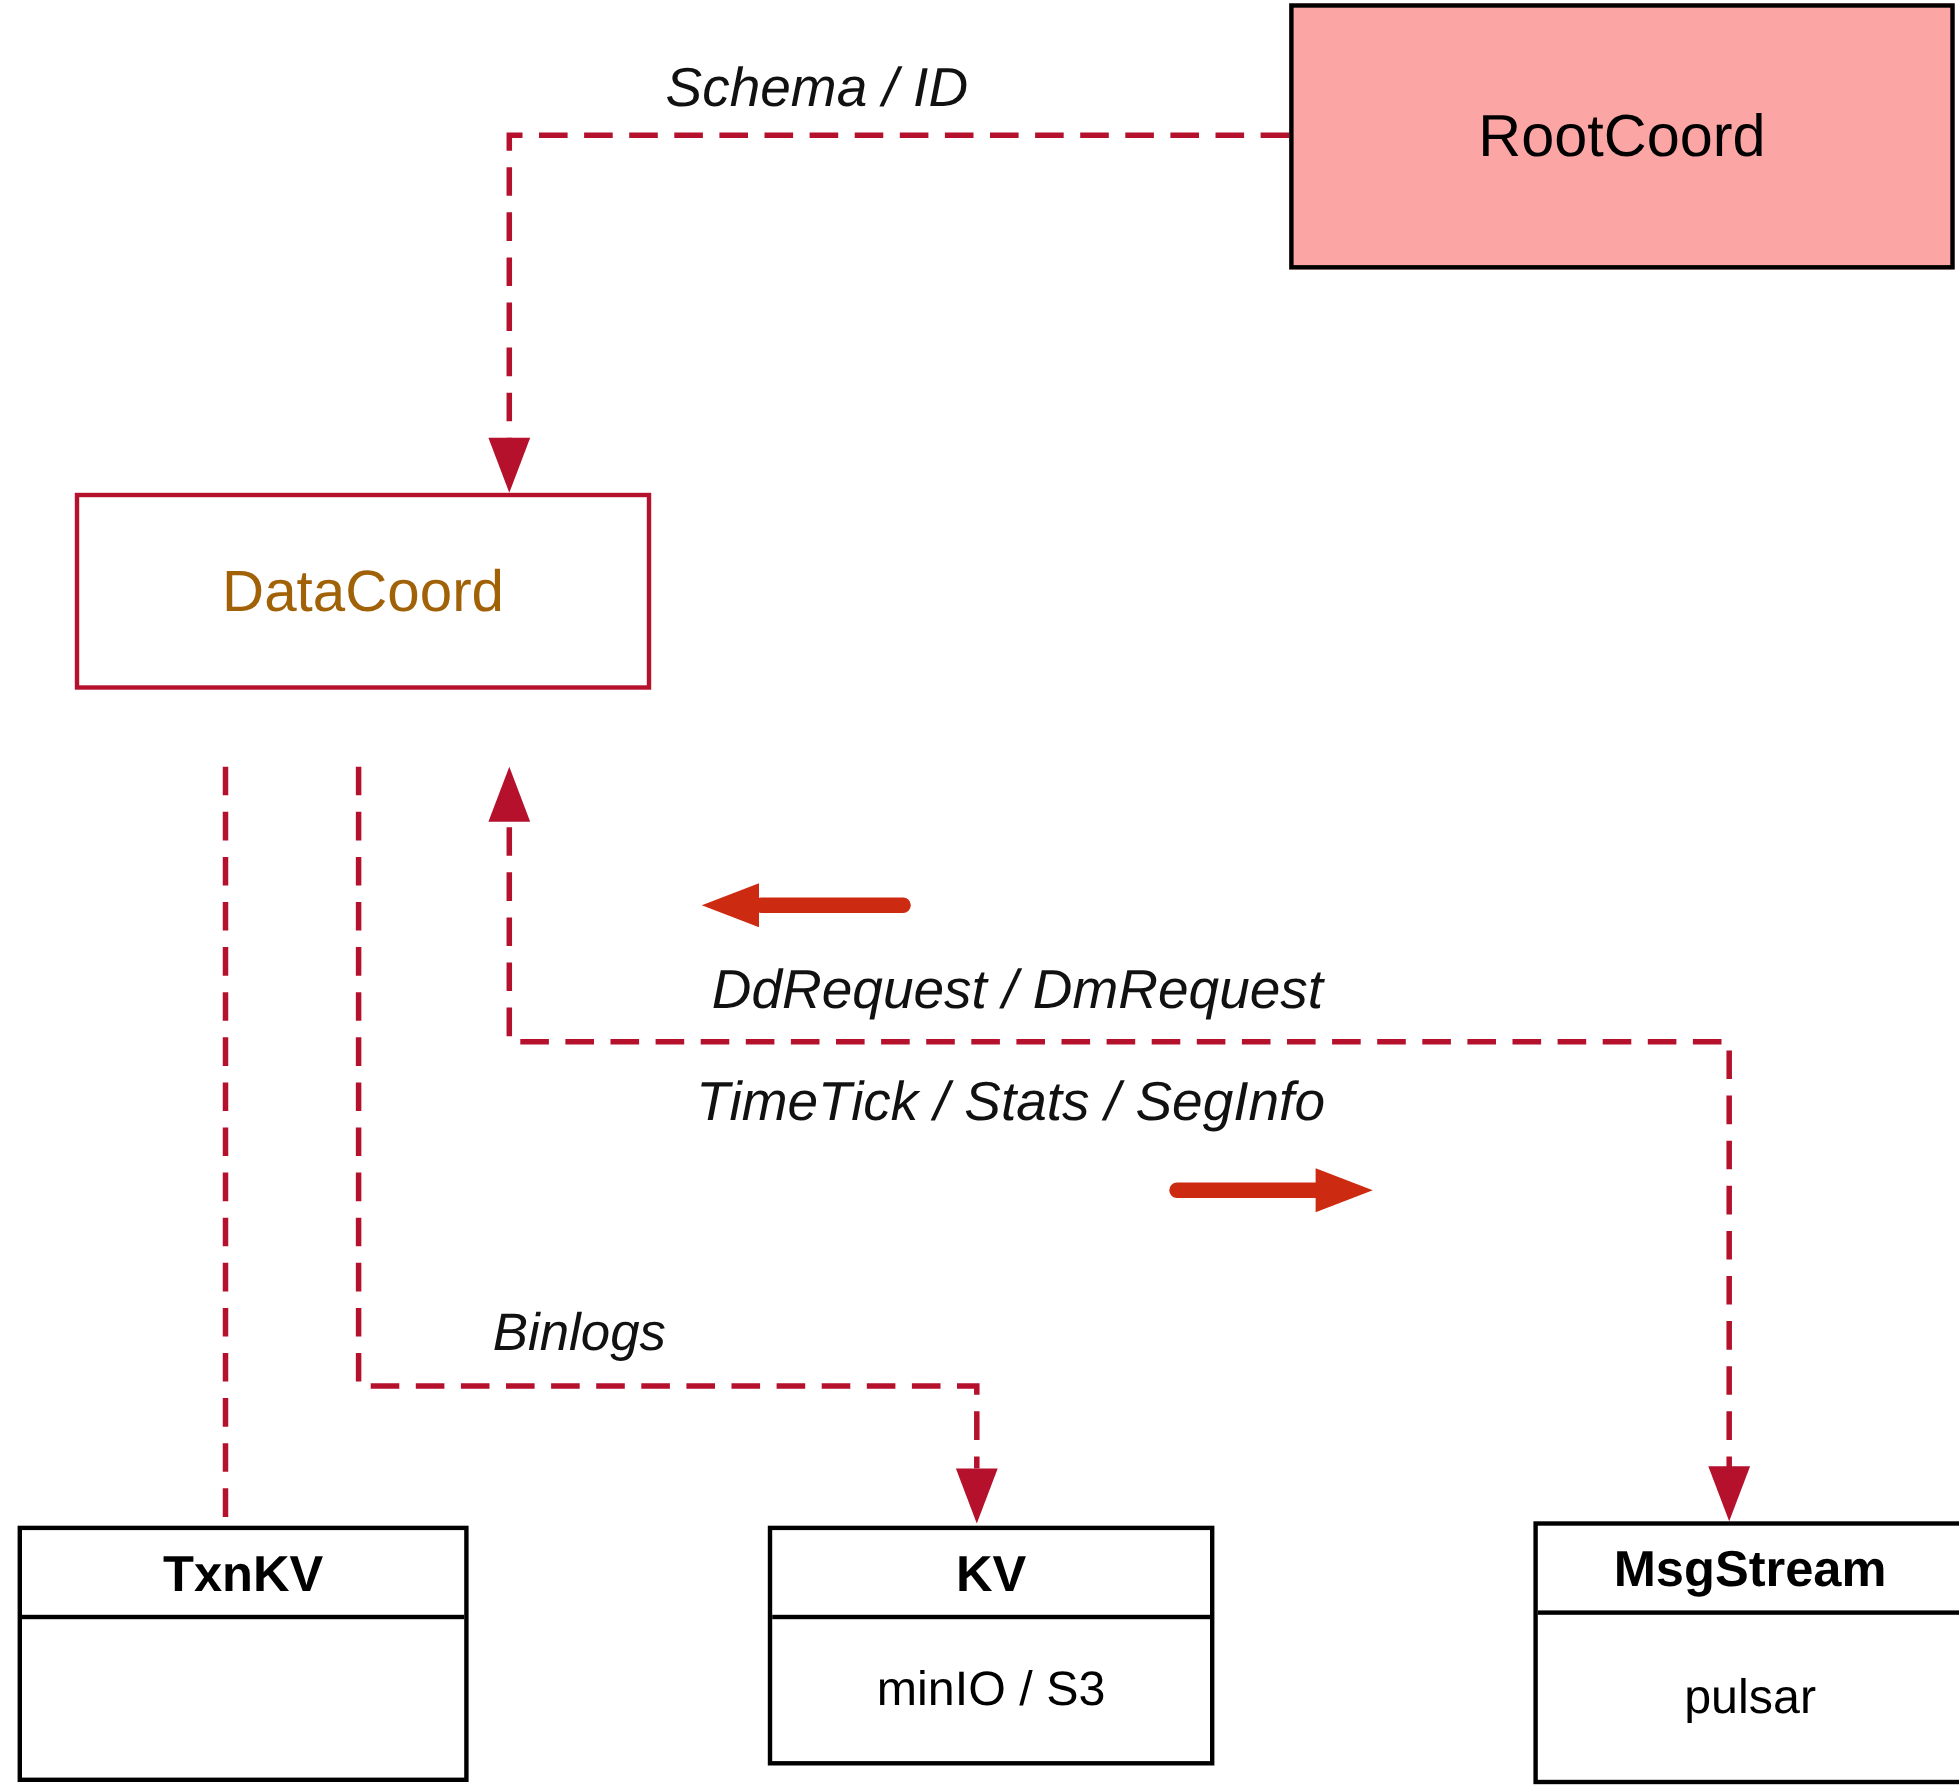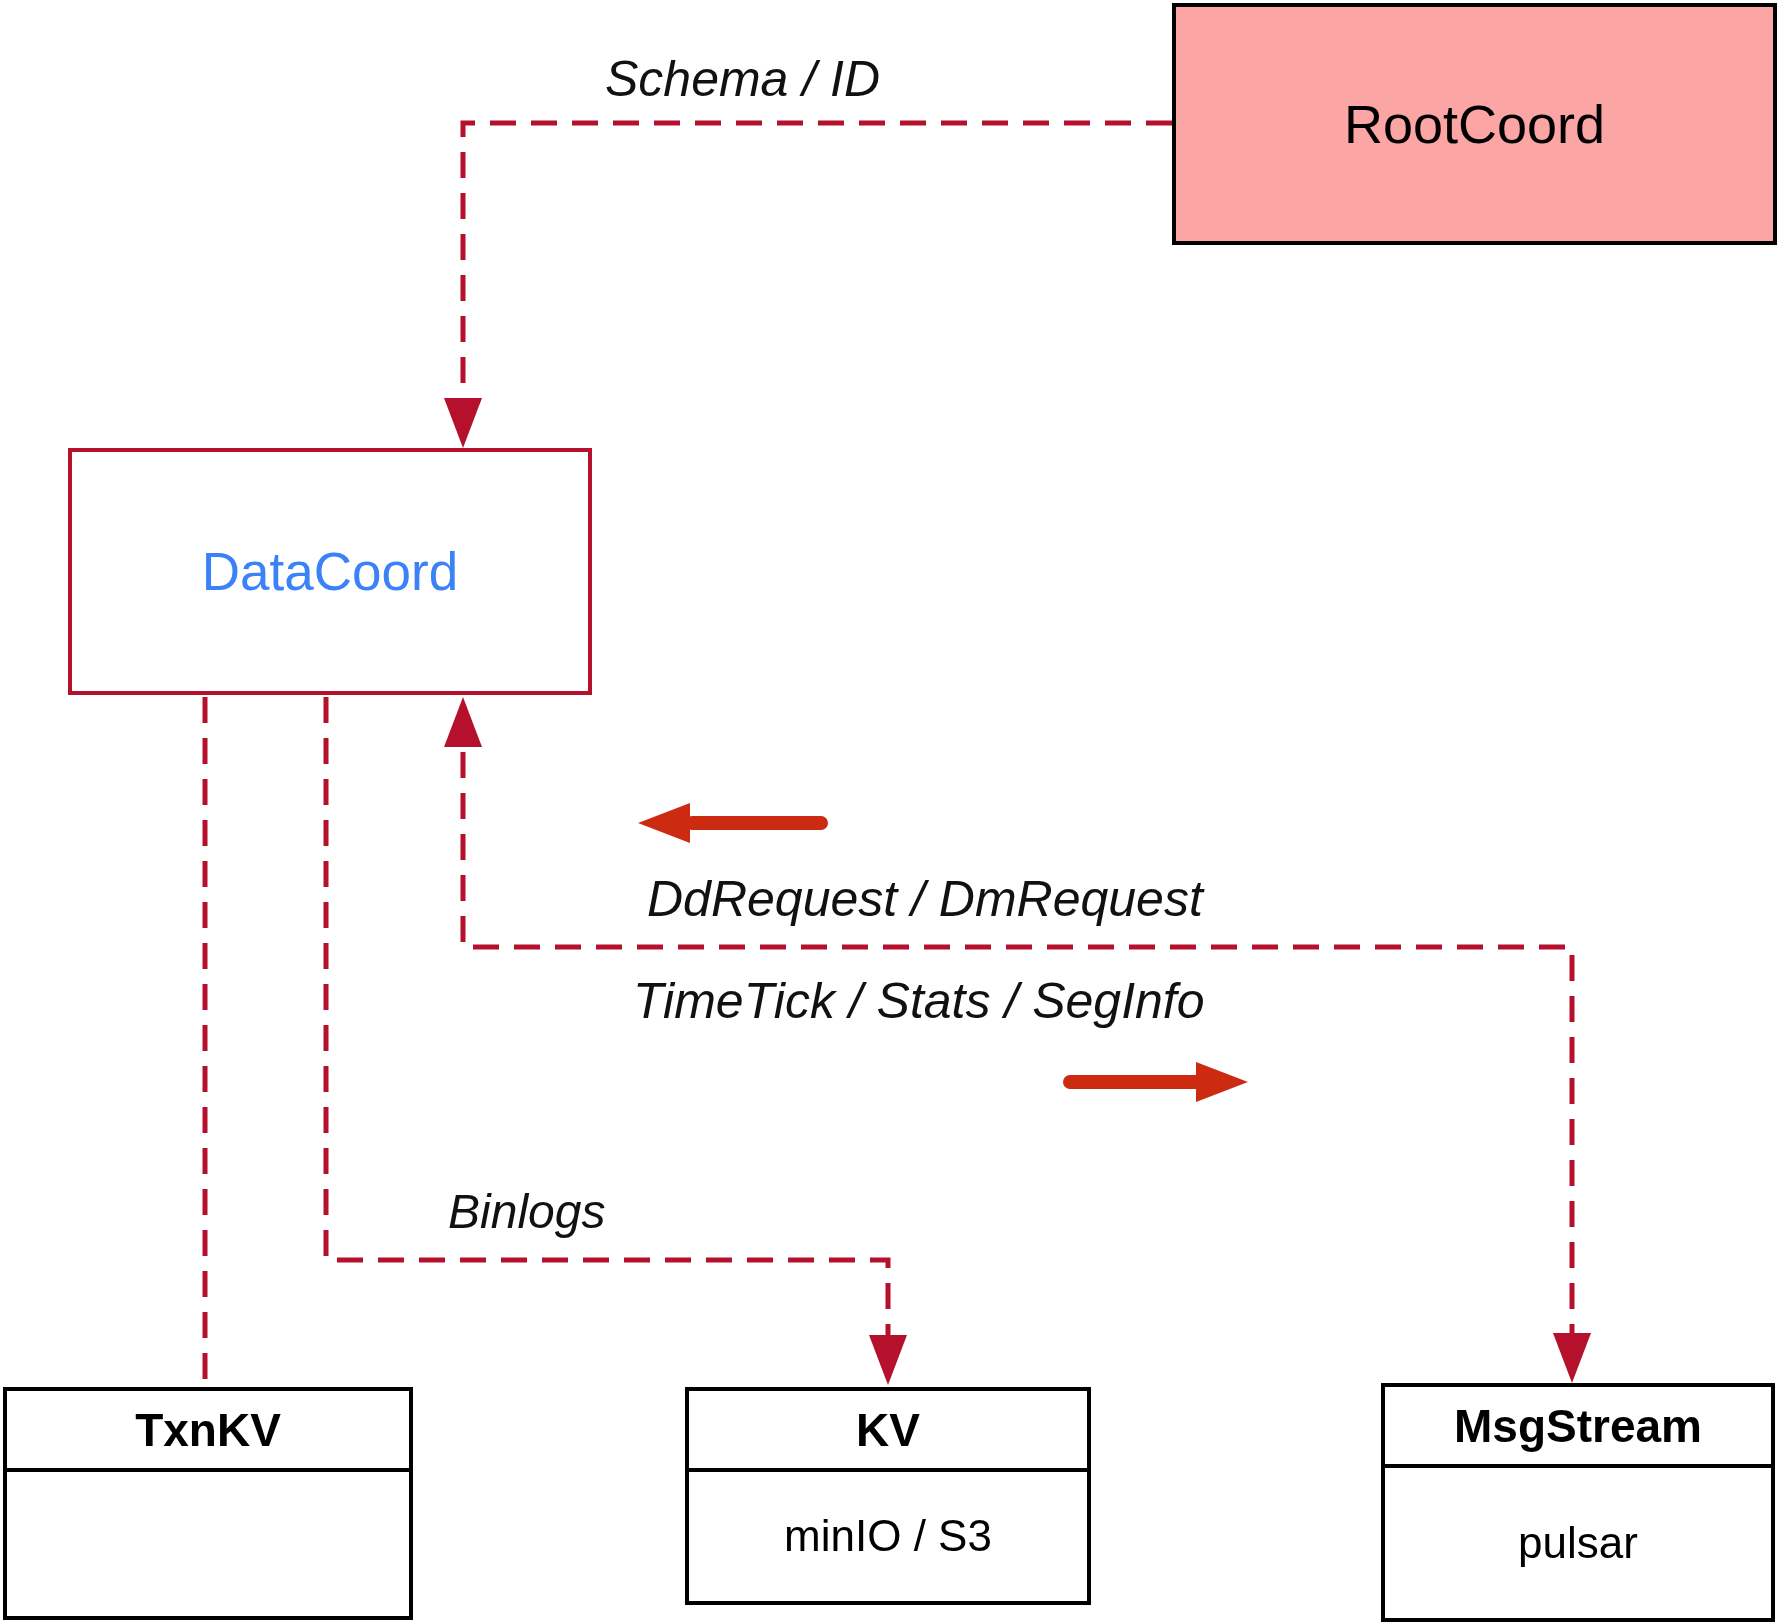--- a/index.html
+++ b/index.html
@@ -13,28 +13,28 @@
   }
   svg.wires{position:absolute;left:0;top:0;width:1781px;height:1624px;}
   .node{
     position:absolute;
     background:#fca5a5;
     display:flex;align-items:center;justify-content:center;
   }
   .node-plain{border:4px solid #000000;color:#000000;font-size:54px;}
   .node-rootcoord{left:1172px;top:3px;width:605px;height:242px;}
   .node-datacoord{
-    left:68px;top:448px;width:524px;height:247px;
-    border:4px solid #b5112c;color:#3b82f6;font-size:53px;
+    left:68px;top:448px;width:524px;height:179px;
+    border:4px solid #b5112c;color:#a16207;font-size:53px;
     background:#ffffff;
   }
   .tbox{
     position:absolute;
     border:4px solid #000000;background:#ffffff;
-    display:flex;flex-direction:column;
+    display:flex;flex-direction:column;margin-left:13px;
   }
   .tbox-header{
     height:81px;flex:0 0 81px;
     border-bottom:4px solid #000000;
     display:flex;align-items:center;justify-content:center;
     font-size:46px;font-weight:bold;color:#000;
   }
   .tbox-body{
     flex:1 1 auto;
     display:flex;flex-direction:column;align-items:center;justify-content:center;

